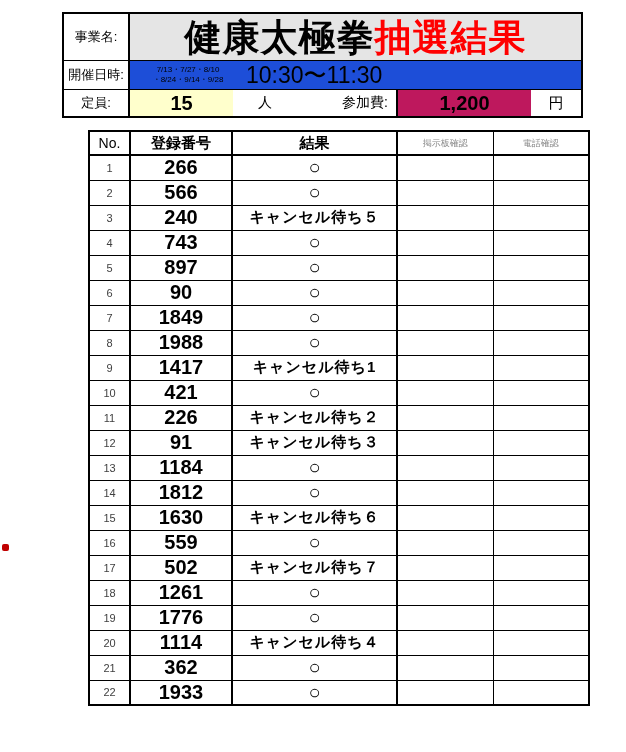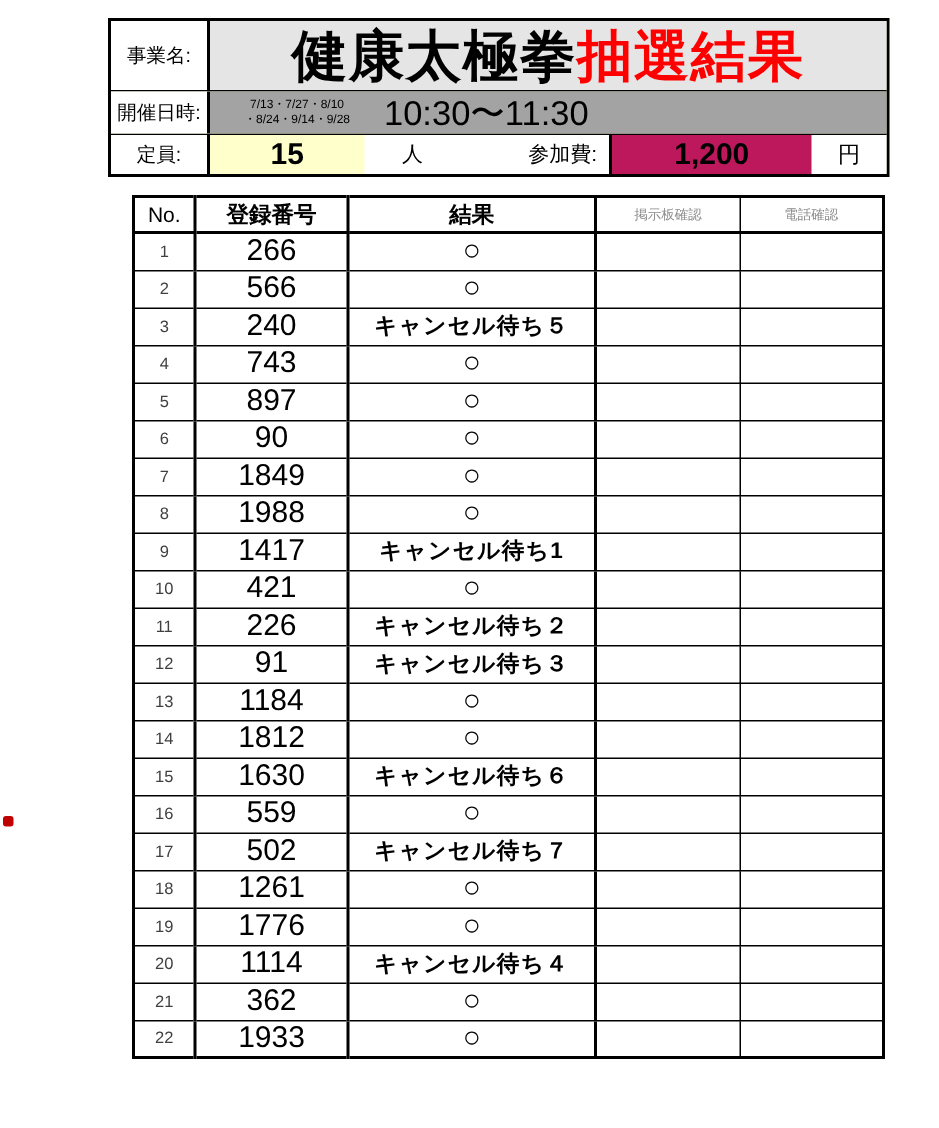--- a/index.html
+++ b/index.html
@@ -4,41 +4,41 @@
 <style>
   html,body{margin:0;padding:0;background:#fff;}
   .sheet{
     position:relative;width:626px;height:752px;background:#ffffff;
     font-family:"Liberation Sans","DejaVu Sans",sans-serif;color:#000;
     overflow:hidden;
   }
 
   
   .hdr{
-    position:absolute;left:72px;top:12px;width:521px;
+    position:absolute;left:62px;top:12px;width:521px;
     border:2px solid #000;box-sizing:border-box;background:#FFFFCC;
   }
   .hdr-row{display:flex;box-sizing:border-box;}
   .hdr-row + .hdr-row{border-top:1px solid #000;}
   .hdr-label{
     width:66px;flex:0 0 66px;background:#fff;border-right:2px solid #000;
     display:flex;align-items:center;justify-content:center;
     font-size:13px;box-sizing:border-box;
   }
   .row-title{height:46px;}
   .row-when{height:29px;}
   .row-cap{height:27px;}
   .title-cell{
     flex:1;display:flex;align-items:center;justify-content:center;
     background:#e5e5e5;
   }
   .title-main{font-size:37px;font-weight:bold;letter-spacing:1px;line-height:1;}
   .title-accent{font-size:37px;font-weight:bold;letter-spacing:1px;line-height:1;color:#FF0000;}
   .when-cell{
-    flex:1;display:flex;align-items:center;background:#a3a3a3;
+    flex:1;display:flex;align-items:center;background:#1d4ed8;
   }
   .when-dates{
     width:104px;flex:0 0 104px;margin-left:6px;text-align:center;
     font-size:8px;line-height:10px;white-space:nowrap;
   }
   .when-time{font-size:23px;font-weight:normal;margin-left:6px;line-height:1;}
   .cap-cell{flex:1;display:flex;align-items:stretch;background:#fff;}
   .cap-val{
     flex:0 0 103px;background:#FFFFCC;display:flex;align-items:center;justify-content:center;
     font-size:20px;font-weight:bold;
@@ -65,21 +65,21 @@
     box-sizing:border-box;overflow:hidden;white-space:nowrap;
   }
   .results{border:2px solid #000;}
   .results thead th{height:24px;border-bottom:2px solid #000;}
   .results tbody td{height:25px;}
   .col-no-h{font-size:14px;font-weight:normal;}
   .col-reg-h{font-size:15px;font-weight:bold;border-left:2px solid #000 !important;border-right:2px solid #000 !important;}
   .col-res-h{font-size:15px;font-weight:bold;border-right:2px solid #000 !important;}
   .col-gray-h{font-size:9px;font-weight:normal;color:#8A8A8A;}
   .col-no{font-size:11px;color:#404040;}
-  .col-reg{font-size:20px;font-weight:normal;border-left:2px solid #000 !important;border-right:2px solid #000 !important;}
+  .col-reg{font-size:20px;font-weight:bold;border-left:2px solid #000 !important;border-right:2px solid #000 !important;}
   .col-result{border-right:2px solid #000 !important;}
   .res-circle{font-size:20px;font-weight:bold;}
   .res-text{font-size:15px;font-weight:bold;letter-spacing:1px;}
 
   
   .red-dot{
     position:absolute;left:2px;top:544px;width:7px;height:7px;
     background:#C00000;border-radius:2px;
   }
 </style>

